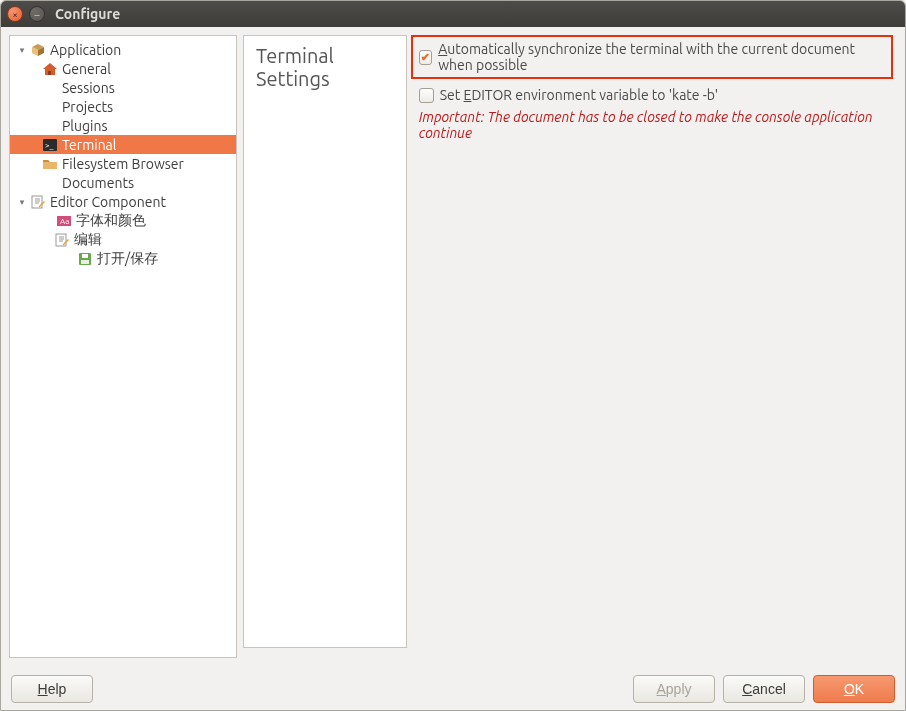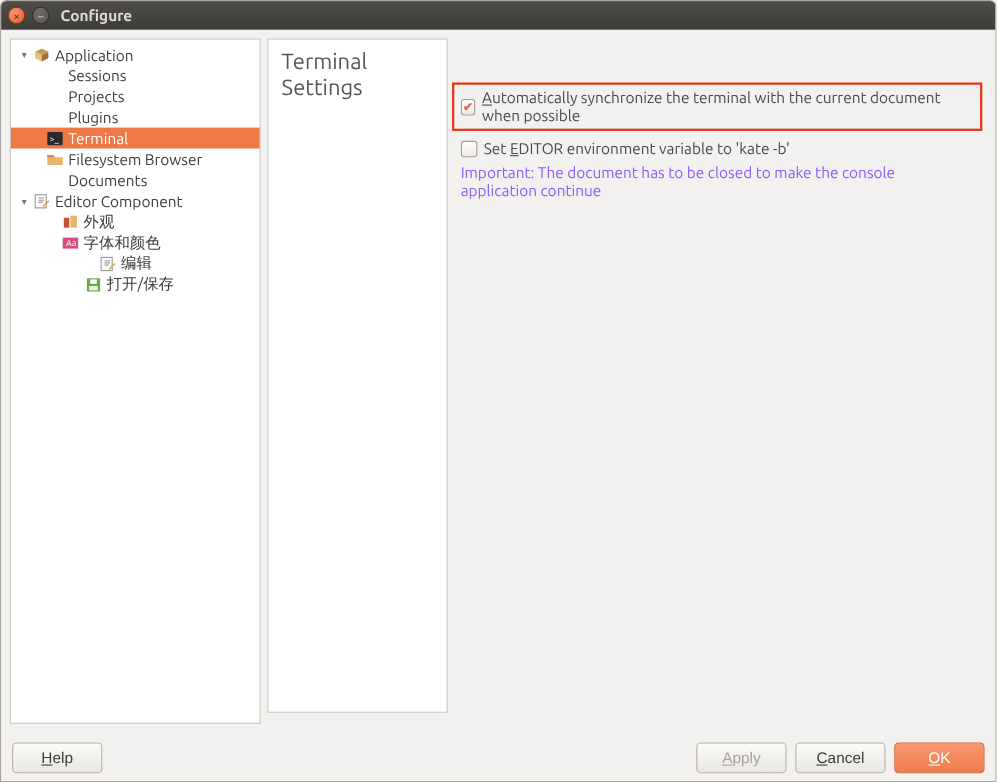--- a/index.html
+++ b/index.html
@@ -16,27 +16,27 @@
   .row { display: flex; align-items: center; height: 19px; padding-right: 6px; white-space: nowrap; }
   .row.sel { background: #f07746; color: #fff; }
   .indent-0 { padding-left: 6px; }
   .indent-2 { padding-left: 46px; }
   .indent-1.with-icon, .indent-2.with-icon { padding-left: 32px; }
   .expander { width: 12px; display: inline-flex; justify-content: center; align-items: center; margin-right: 2px; color: #777; font-size: 9px; }
   .icon { width: 16px; height: 16px; margin-right: 4px; display: inline-flex; align-items: center; justify-content: center; }
   .icon svg { width: 16px; height: 16px; }
   .main { flex: 1; display: flex; flex-direction: row; }
   .panel-header { background: #fff; border: 1px solid #c9c5bd; padding: 8px 12px; font-size: 20px; color: #555; margin-bottom: 10px; }
-  .settings { padding: 0 4px; margin-top: 40px; }
+  .settings { padding: 0 4px; }
   .highlight-box { border: 2px solid #e4310e; padding: 4px 6px; display: flex; align-items: center; gap: 6px; margin-bottom: 6px; }
   .opt-row { display: flex; align-items: flex-end; gap: 6px; padding: 2px 8px; margin-bottom: 4px; }
   .chk { width: 15px; height: 15px; border: 1px solid #a59f94; border-radius: 3px; background: linear-gradient(#fdfdfc,#efece6); display: inline-flex; align-items: center; justify-content: center; }
   .chk.checked::after { content: "✔"; color: #e86830; font-size: 11px; font-weight: bold; }
   .check-label { color: #4a4a4a; }
-  .note { color: #8b5cf6; padding: 0 8px; }
+  .note { color: #b91c1c; padding: 0 8px; font-style: italic; }
   .footer { height: 44px; display: flex; align-items: center; padding: 0 10px; gap: 8px; border-top: 1px solid transparent; }
   .spacer { flex: 1; }
   .btn { height: 28px; min-width: 82px; padding: 0 16px; border: 1px solid #b7b2a8; border-radius: 4px; background: linear-gradient(#fafaf8,#e9e7e1); color: #3c3c3c; font-size: 14px; display: inline-flex; align-items: center; justify-content: center; cursor: pointer; }
   .btn:disabled { color: #a9a49a; }
   .btn.primary { background: linear-gradient(#f7986f,#ef7c4e); border-color: #cf5e2e; color: #fff; }
   .btn .mn { text-decoration: underline; }
   .u { text-decoration: underline; }
 </style>
 </head>
 <body>
@@ -54,20 +54,29 @@
         <div class="row indent-0">
           <span class="expander">▾</span>
           <span class="icon">
             <svg viewBox="0 0 16 16">
                 <path fill="#c99b55" d="M2 5l6-3 6 3-6 3z"></path>
                 <path fill="#e8c07a" d="M2 5v6l6 3V8z"></path>
                 <path fill="#a47333" d="M14 5v6l-6 3V8z"></path>
               </svg>
           </span>
           <span>Application</span>
+        </div>
+        <div class="row indent-2 with-icon">
+          <span class="icon">
+            <svg viewBox="0 0 16 16">
+                <path fill="#d45d2e" d="M8 2l7 6h-2v6H3V8H1z"></path>
+                <rect x="6" y="10" width="3" height="4" fill="#8b3a1e"></rect>
+              </svg>
+          </span>
+          <span>General</span>
         </div>
         <div class="row indent-2" style="padding-left:52px;">
           <span>Sessions</span>
         </div>
         <div class="row indent-2" style="padding-left:52px;">
           <span>Projects</span>
         </div>
         <div class="row indent-2" style="padding-left:52px;">
           <span>Plugins</span>
         </div>
@@ -100,36 +109,27 @@
                 <rect x="2" y="2" width="10" height="12" fill="#fff" stroke="#999"></rect>
                 <path d="M5 5h5M5 7h5M5 9h4" stroke="#999"></path>
                 <path d="M9 12l5-5 1 1-5 5-1 .5z" fill="#e9a23b"></path>
               </svg>
           </span>
           <span>Editor Component</span>
         </div>
         <div class="row indent-2 with-icon" style="padding-left:46px;">
           <span class="icon">
             <svg viewBox="0 0 16 16">
-                <rect x="2" y="4" width="5" height="9" fill="#c7503a"></rect>
-                <rect x="8" y="2" width="6" height="11" fill="#e9b56a"></rect>
-              </svg>
-          </span>
-          <span>外观</span>
-        </div>
-        <div class="row indent-2 with-icon" style="padding-left:46px;">
-          <span class="icon">
-            <svg viewBox="0 0 16 16">
                 <rect x="1" y="3" width="14" height="10" fill="#d24d79"></rect>
                 <text x="4" y="11" font-size="8" fill="#fff">Aa</text>
               </svg>
           </span>
           <span>字体和颜色</span>
         </div>
-        <div class="row indent-2 with-icon" style="padding-left:44px;margin-left:36px;">
+        <div class="row indent-2 with-icon" style="padding-left:44px;">
           <span class="icon">
             <svg viewBox="0 0 16 16">
                 <rect x="2" y="2" width="10" height="12" fill="#fff" stroke="#999"></rect>
                 <path d="M5 5h5M5 7h5M5 9h4" stroke="#999"></path>
                 <path d="M9 12l5-5 1 1-5 5-1 .5z" fill="#e9a23b"></path>
               </svg>
           </span>
           <span>编辑</span>
         </div>
         <div class="row indent-2 with-icon" style="padding-left:67px;align-items:center;">

